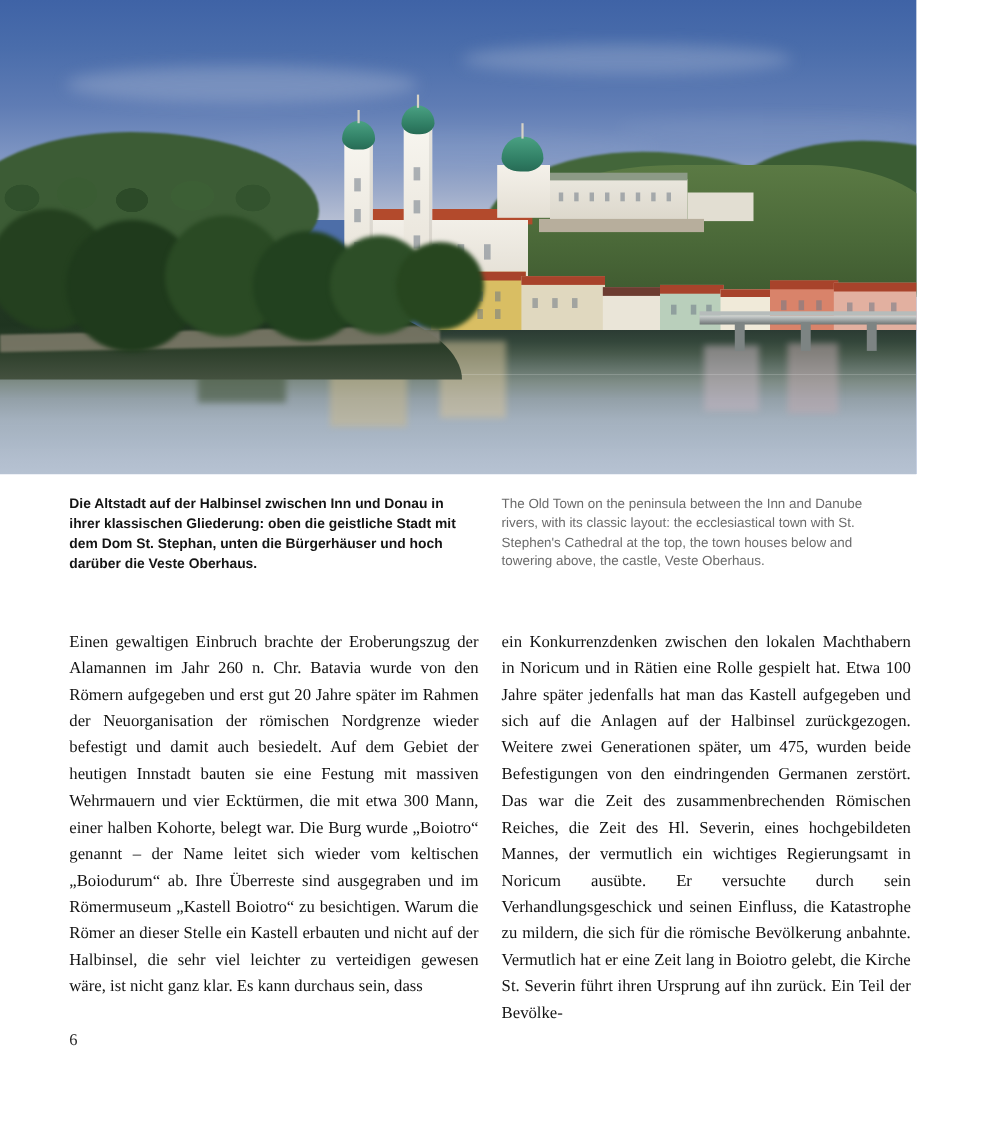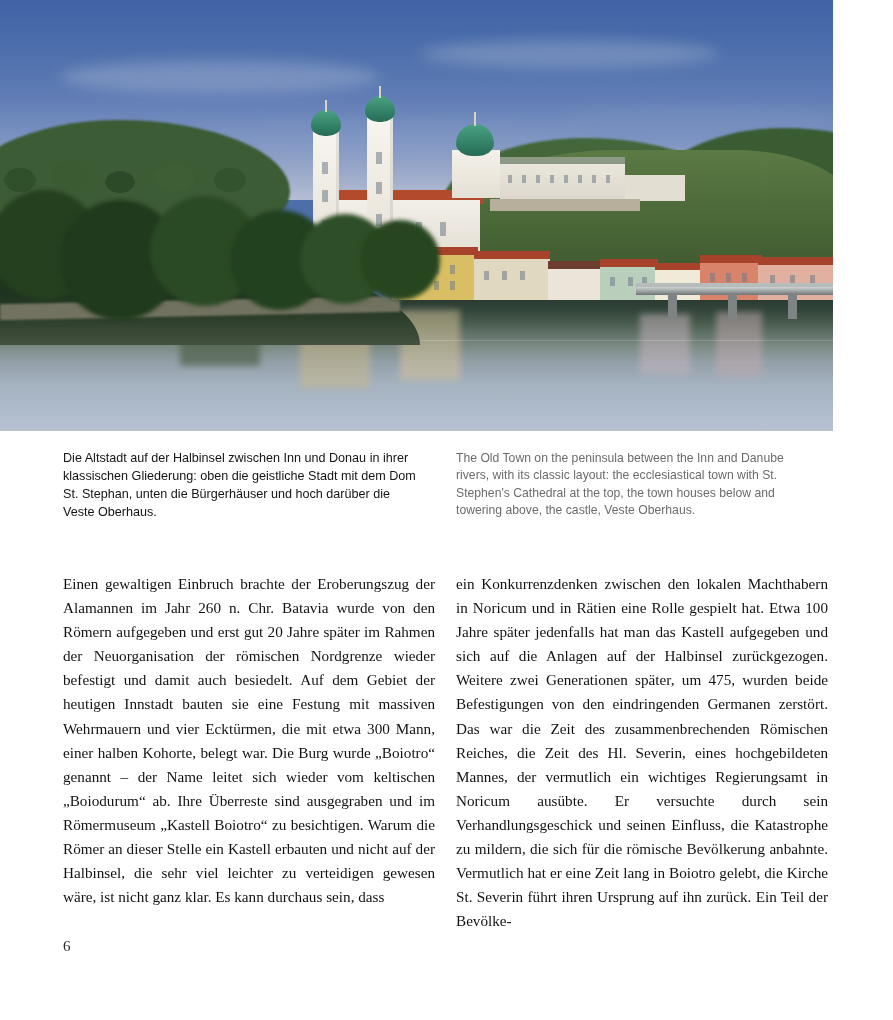--- a/index.html
+++ b/index.html
@@ -140,21 +140,21 @@
     position:absolute;left:636px;top:283px;width:200px;height:4px;
     background:#b6bcbb;
   }
 
   
   .captions{position:absolute;left:0;top:450px;width:893px;}
   .cap{
     position:absolute;font-family:"Liberation Sans",sans-serif;
     line-height:1.42;
   }
-  .cap-de{left:63px;top:0;width:360px;font-size:12.6px;color:#141414;font-weight:400;}
+  .cap-de{left:63px;top:0;width:360px;font-size:12.6px;color:#141414;font-weight:700;}
   .cap-en{left:456px;top:0;width:352px;font-size:12.2px;color:#6b6b6b;font-weight:400;}
 
   
   .cols{position:absolute;left:0;top:572px;width:893px;}
   .col{
     position:absolute;top:0;width:372px;
     font-family:"Liberation Serif",serif;
     font-size:15.2px;line-height:1.585;color:#121212;
     text-align:justify;
     hyphens:none;

